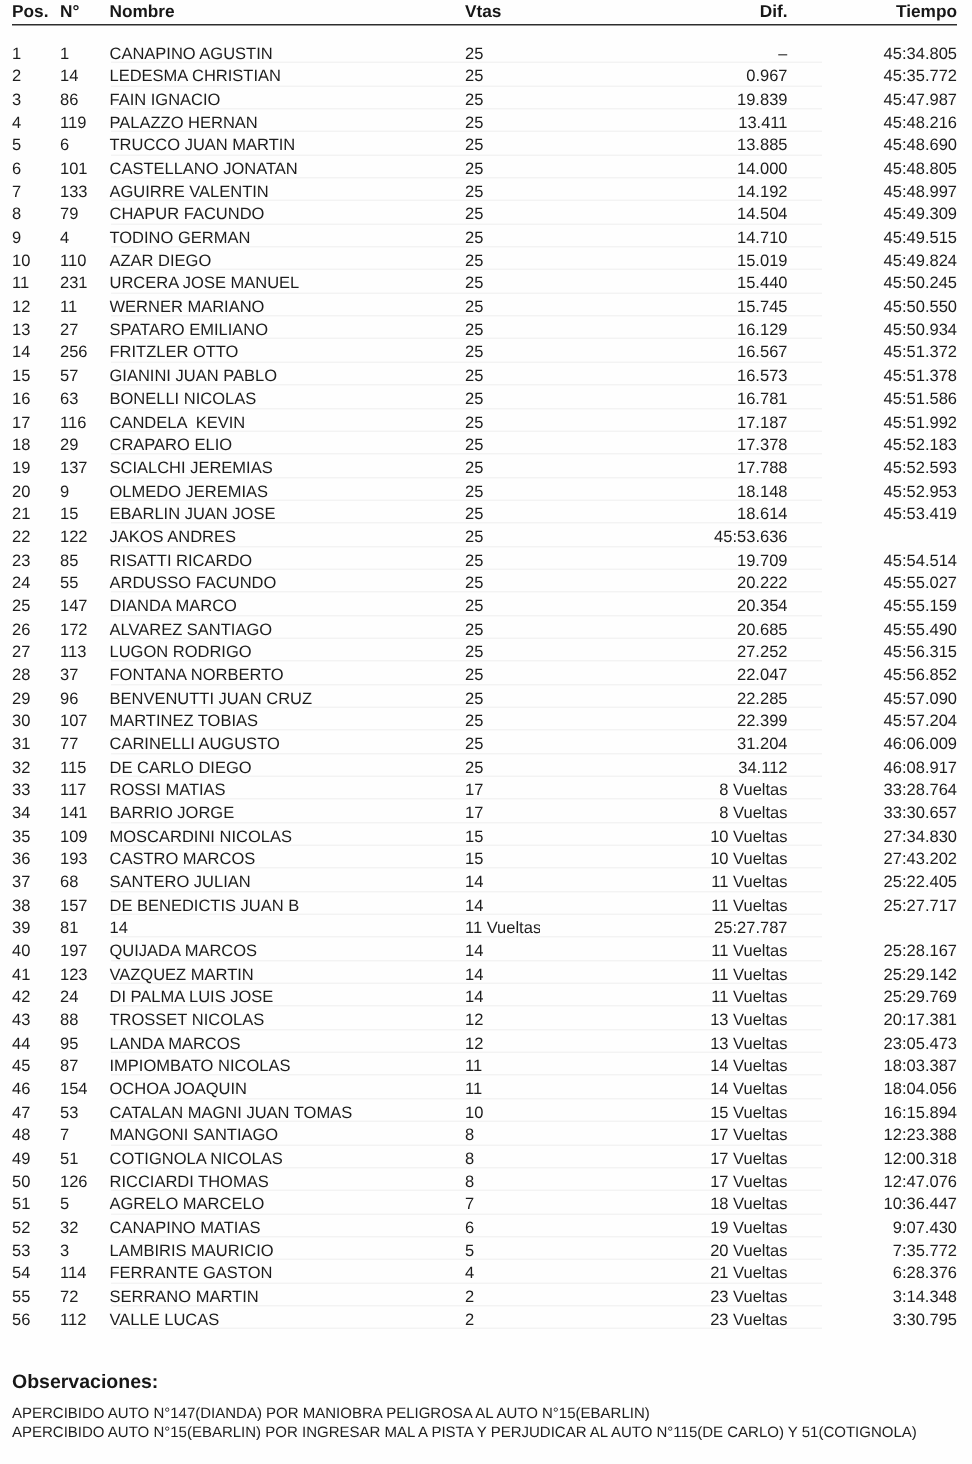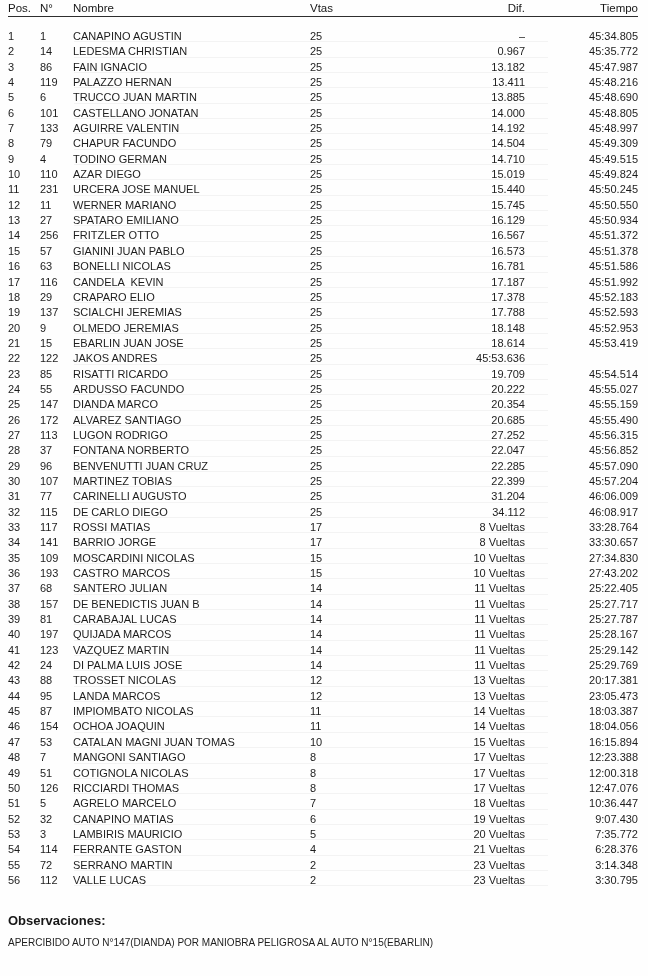--- a/index.html
+++ b/index.html
@@ -16,21 +16,21 @@
     width: 648px;
     height: 976px;
     padding: 0 10px 0 8px;
   }
   
   .thead {
     display: grid;
     grid-template-columns: 32px 33px 237px 50px 165px 113px;
     padding-top: 2px;
     font-size: 11.5px;
-    font-weight: normal;
+    font-weight: bold;
     line-height: 12px;
     color: #171717;
   }
   .hrule {
     border-top: 1.8px solid #2e2e2e;
     margin-top: 2px;
   }
   
   .rows { margin-top: 12px; }
   .row {
@@ -97,21 +97,21 @@
         <div class="cell c-name">LEDESMA CHRISTIAN</div>
         <div class="cell c-vtas">25</div>
         <div class="cell c-dif">0.967</div>
         <div class="cell c-tiempo">45:35.772</div>
       </div>
       <div class="row">
         <div class="cell c-pos">3</div>
         <div class="cell c-num">86</div>
         <div class="cell c-name">FAIN IGNACIO</div>
         <div class="cell c-vtas">25</div>
-        <div class="cell c-dif">13.182</div>
+        <div class="cell c-dif">19.839</div>
         <div class="cell c-tiempo">45:47.987</div>
       </div>
       <div class="row">
         <div class="cell c-pos">4</div>
         <div class="cell c-num">119</div>
         <div class="cell c-name">PALAZZO HERNAN</div>
         <div class="cell c-vtas">25</div>
         <div class="cell c-dif">13.411</div>
         <div class="cell c-tiempo">45:48.216</div>
       </div>
@@ -382,21 +382,20 @@
         <div class="cell c-pos">38</div>
         <div class="cell c-num">157</div>
         <div class="cell c-name">DE BENEDICTIS JUAN B</div>
         <div class="cell c-vtas">14</div>
         <div class="cell c-dif">11 Vueltas</div>
         <div class="cell c-tiempo">25:27.717</div>
       </div>
       <div class="row">
         <div class="cell c-pos">39</div>
         <div class="cell c-num">81</div>
-        <div class="cell c-name">CARABAJAL LUCAS</div>
         <div class="cell c-vtas">14</div>
         <div class="cell c-dif">11 Vueltas</div>
         <div class="cell c-tiempo">25:27.787</div>
       </div>
       <div class="row">
         <div class="cell c-pos">40</div>
         <div class="cell c-num">197</div>
         <div class="cell c-name">QUIJADA MARCOS</div>
         <div class="cell c-vtas">14</div>
         <div class="cell c-dif">11 Vueltas</div>
@@ -529,16 +528,17 @@
         <div class="cell c-vtas">2</div>
         <div class="cell c-dif">23 Vueltas</div>
         <div class="cell c-tiempo">3:30.795</div>
       </div>
     </div>
 
   <section class="obs">
     <div class="obs-title">Observaciones:</div>
     <div class="obs-lines" id="obs-lines">
         <div class="obs-line">APERCIBIDO AUTO N°147(DIANDA) POR MANIOBRA PELIGROSA AL AUTO N°15(EBARLIN)</div>
+        <div class="obs-line">APERCIBIDO AUTO N°15(EBARLIN) POR INGRESAR MAL A PISTA Y PERJUDICAR AL AUTO N°115(DE CARLO) Y 51(COTIGNOLA)</div>
       </div>
   </section>
 
 </div>
 
 </body></html>

